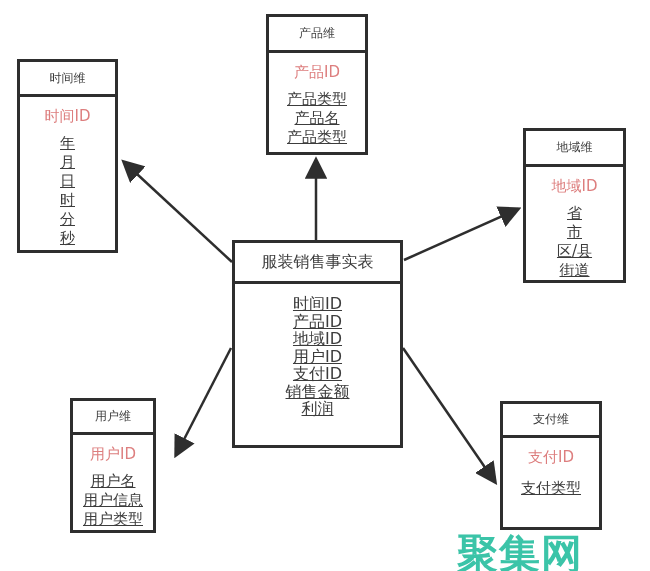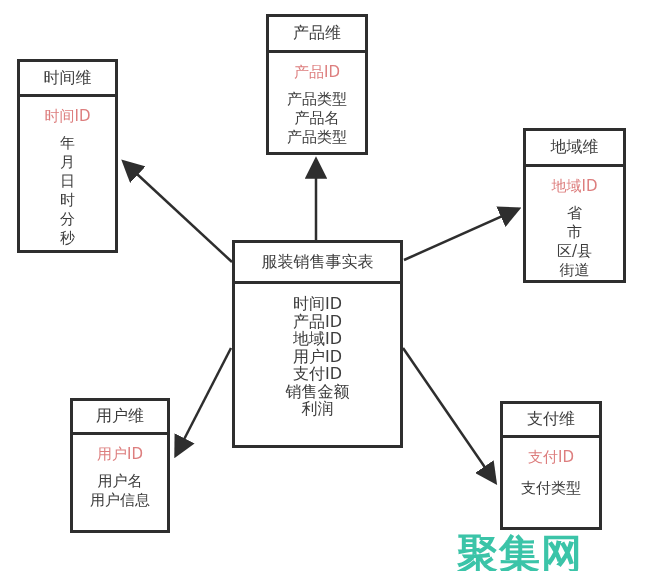--- a/index.html
+++ b/index.html
@@ -32,45 +32,45 @@
     border:3px solid var(--border);
     box-sizing:border-box;
     color:var(--text);
     z-index:2;
   }
   .tbl-header{
     display:flex;
     align-items:center;
     justify-content:center;
     border-bottom:3px solid var(--border);
-    font-size:16px;
+    font-size:12px;
     white-space:nowrap;
   }
   .tbl-key{
     text-align:center;
     color:var(--key-red);
     font-size:15px;
     margin-top:10px;
   }
   .tbl-attrs{
     text-align:center;
     font-size:15px;
     line-height:19px;
     margin-top:8px;
   }
-  .tbl-attrs div{white-space:nowrap;}
+  .tbl-attrs div{white-space:nowrap;text-decoration:underline;}
 
   
   #tbl-time   {left:17px; top:59px;  width:101px; height:194px;}
   #tbl-time    .tbl-header{height:32px;text-align:center;}
   #tbl-product{left:266px;top:14px;  width:102px; height:141px;}
   #tbl-product .tbl-header{height:33px;}
   #tbl-region {left:523px;top:128px; width:103px; height:155px;}
   #tbl-region  .tbl-header{height:33px;}
-  #tbl-user   {left:70px; top:398px; width:100px; height:135px;}
+  #tbl-user   {left:70px; top:398px; width:86px; height:135px;}
   #tbl-user    .tbl-header{height:31px;}
   #tbl-payment{left:500px;top:401px; width:102px; height:129px;}
   #tbl-payment .tbl-header{height:31px;}
   #tbl-payment .tbl-attrs{margin-top:12px;line-height:18px;}
 
   #tbl-fact   {left:232px;top:240px; width:171px; height:208px;}
   #tbl-fact    .tbl-header{height:38px;font-size:16px;}
   #tbl-fact    .tbl-attrs{font-size:16px;line-height:17.5px;margin-top:11px;}
 
   #watermark{
@@ -155,20 +155,21 @@
       <div>利润</div>
     </div>
   </div>
 
   <div class="tbl" id="tbl-user">
     <div class="tbl-header">用户维</div>
     <div class="tbl-key">用户ID</div>
     <div class="tbl-attrs">
       <div>用户名</div>
       <div>用户信息</div>
+      <div>用户类型</div>
     </div>
   </div>
 
   <div class="tbl" id="tbl-payment">
     <div class="tbl-header">支付维</div>
     <div class="tbl-key">支付ID</div>
     <div class="tbl-attrs">
       <div>支付类型</div>
     </div>
   </div>

